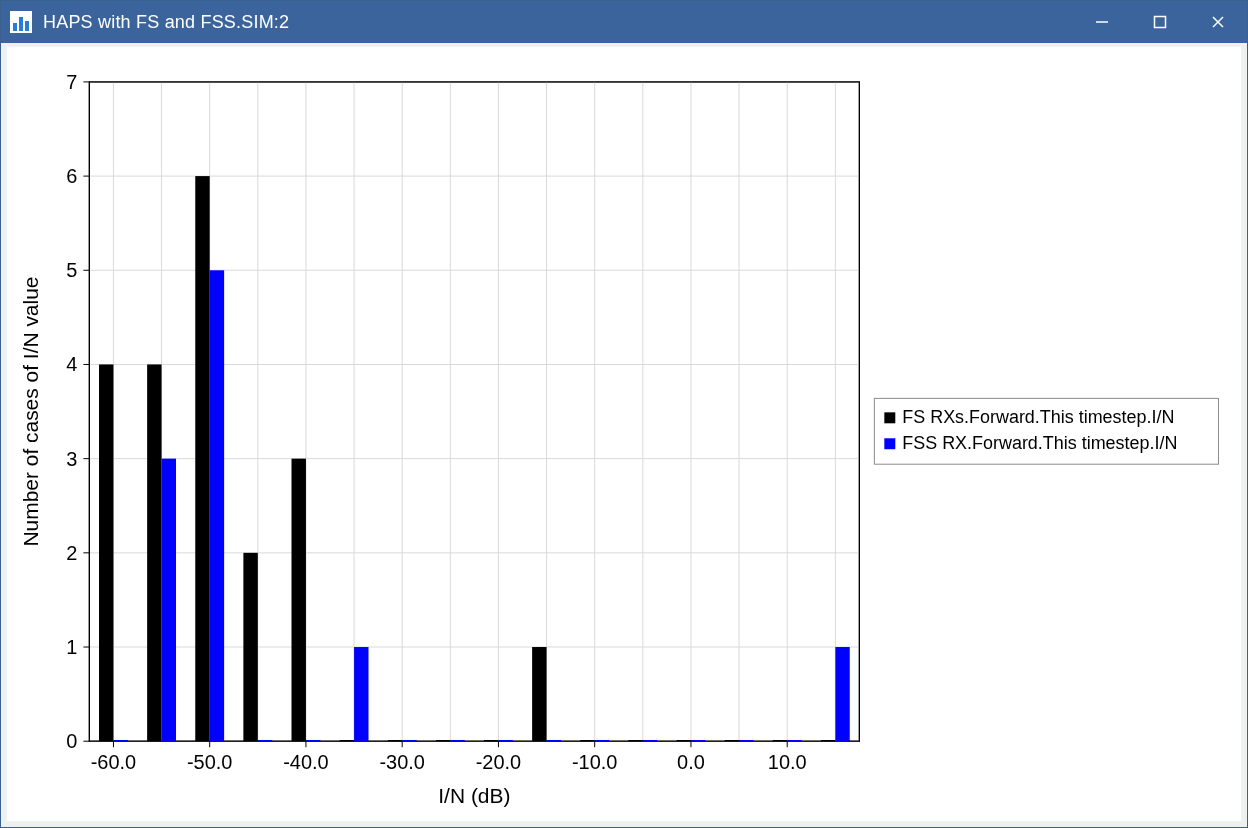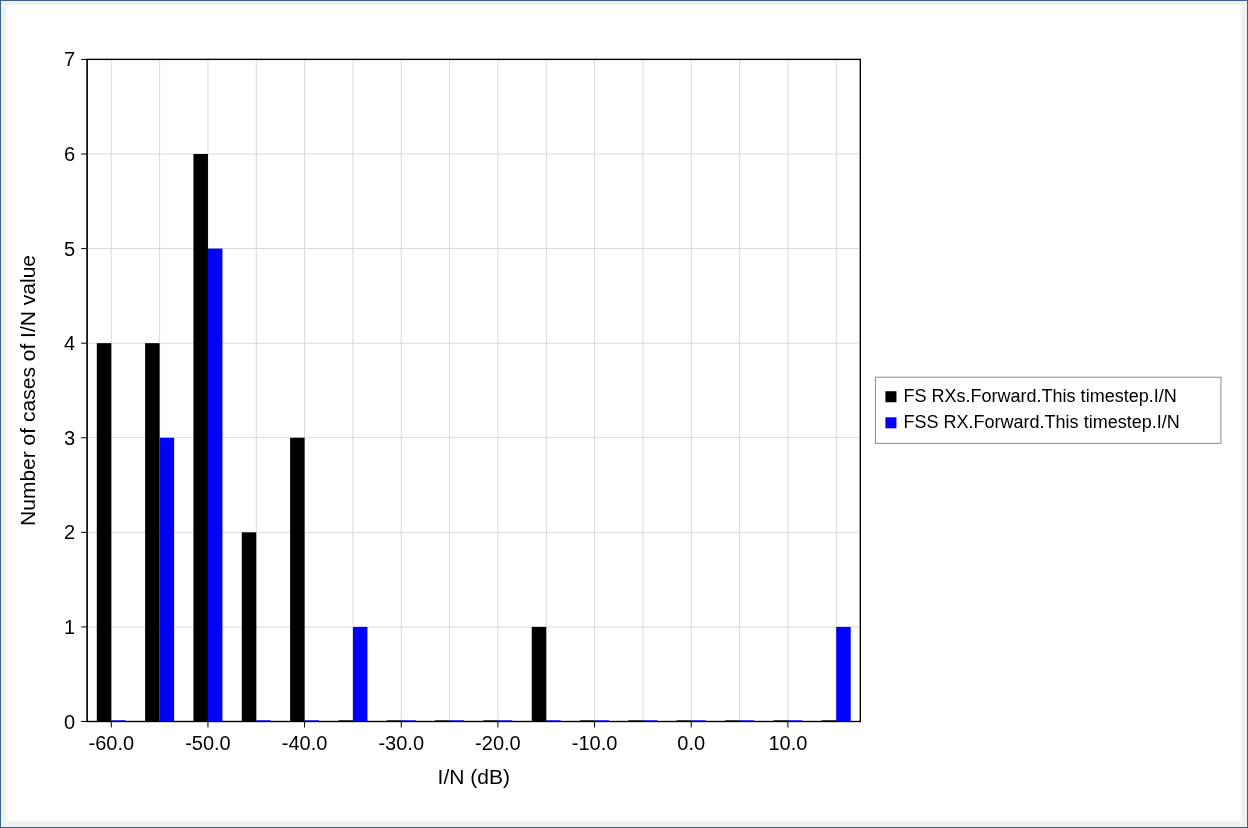--- a/index.html
+++ b/index.html
@@ -15,20 +15,46 @@
   .plot-wrap { position: absolute; inset: 0; }
   
   .axis-label { font-size: 21px; fill: #000; }
   .tick-label { font-size: 20px; fill: #000; }
   .legend-box { font-size: 18px; }
 </style>
 </head>
 <body>
 
 <div class="window">
+  <div class="titlebar">
+    <div class="app-icon">
+      <span style="height:8px"></span>
+        <span style="height:14px"></span>
+        <span style="height:10px"></span>
+    </div>
+    <div class="title">HAPS with FS and FSS.SIM:2</div>
+    <div class="tb-buttons">
+      <div class="tb-btn">
+        <svg width="14" height="14" viewBox="0 0 14 14">
+            <line x1="1" y1="7" x2="13" y2="7" stroke="#fff" stroke-width="1.5"></line>
+          </svg>
+      </div>
+      <div class="tb-btn">
+        <svg width="14" height="14" viewBox="0 0 14 14">
+            <rect x="1.5" y="1.5" width="11" height="11" fill="none" stroke="#fff" stroke-width="1.5"></rect>
+          </svg>
+      </div>
+      <div class="tb-btn close">
+        <svg width="14" height="14" viewBox="0 0 14 14">
+            <line x1="2" y1="2" x2="12" y2="12" stroke="#fff" stroke-width="1.5"></line>
+            <line x1="12" y1="2" x2="2" y2="12" stroke="#fff" stroke-width="1.5"></line>
+          </svg>
+      </div>
+    </div>
+  </div>
   <div class="content">
     <div class="plot-wrap">
       <svg id="chart-svg" width="100%" height="100%" viewBox="0 0 1232 776">
           <rect x="0" y="0" width="1232" height="776" fill="#ffffff"></rect>
           <rect x="80" y="35" width="772" height="661" fill="#fff" stroke="#000" stroke-width="1.2"></rect>
           <line x1="104.125" y1="35" x2="104.125" y2="696" stroke="#d9d9d9" stroke-width="1"></line>
           <line x1="152.375" y1="35" x2="152.375" y2="696" stroke="#d9d9d9" stroke-width="1"></line>
           <line x1="200.625" y1="35" x2="200.625" y2="696" stroke="#d9d9d9" stroke-width="1"></line>
           <line x1="248.875" y1="35" x2="248.875" y2="696" stroke="#d9d9d9" stroke-width="1"></line>
           <line x1="297.125" y1="35" x2="297.125" y2="696" stroke="#d9d9d9" stroke-width="1"></line>

